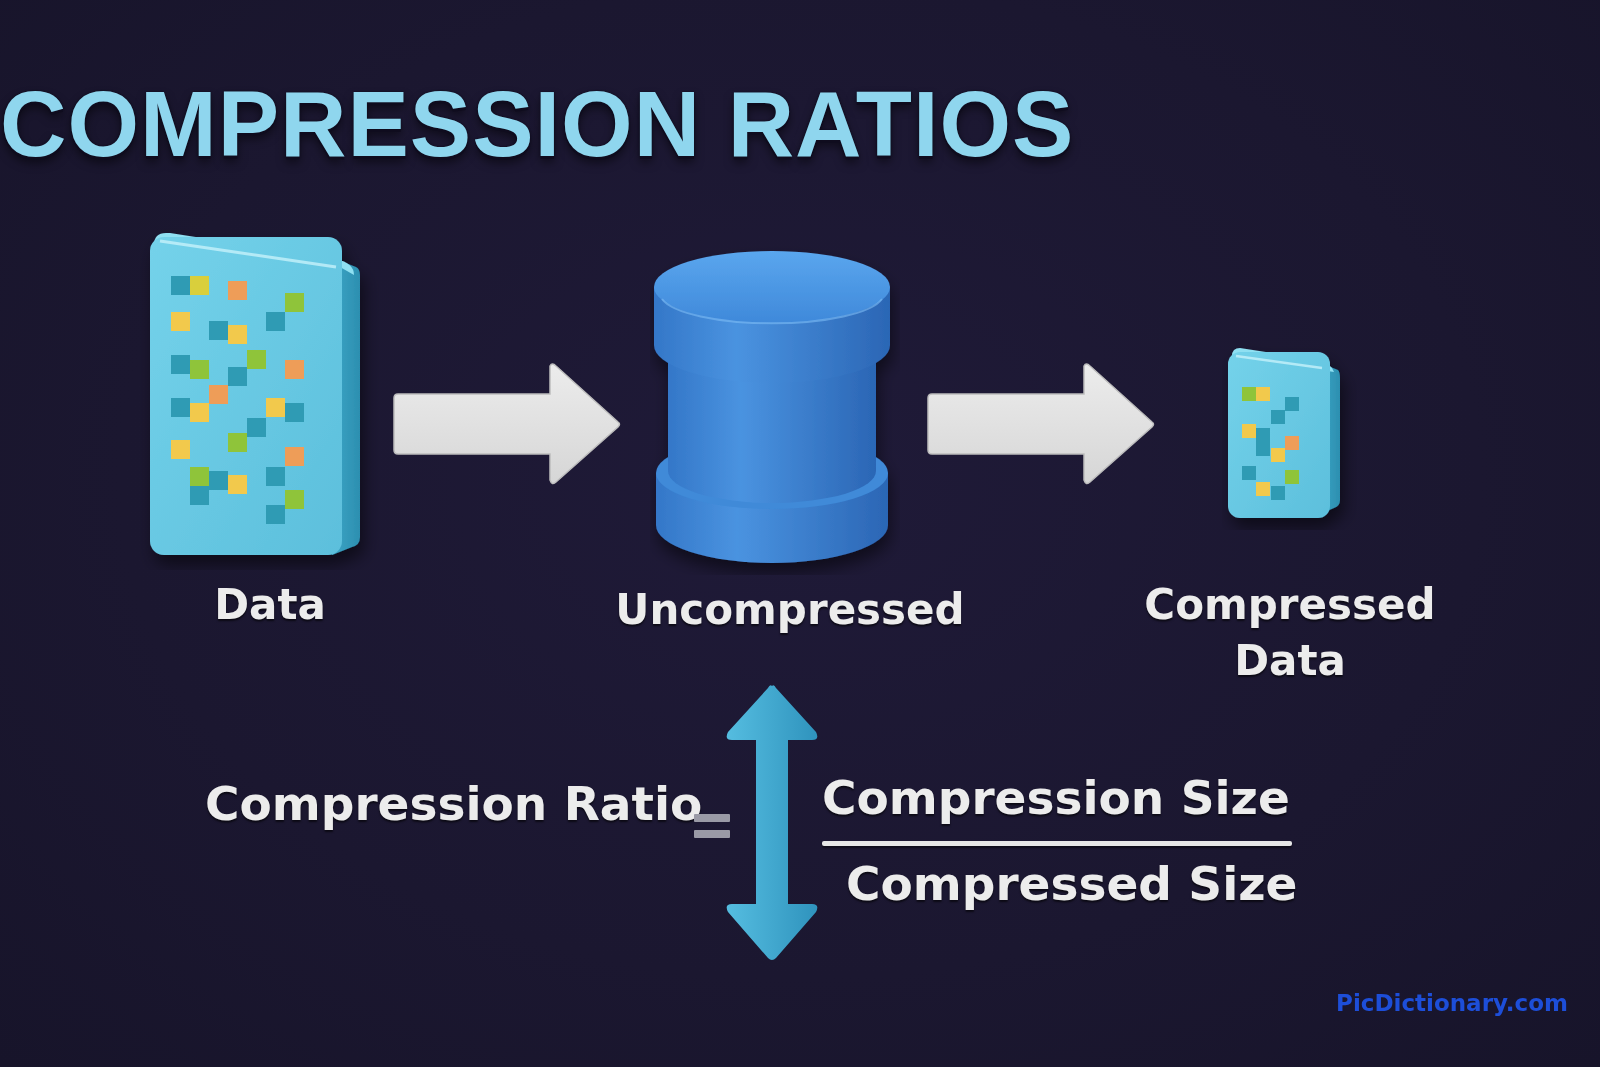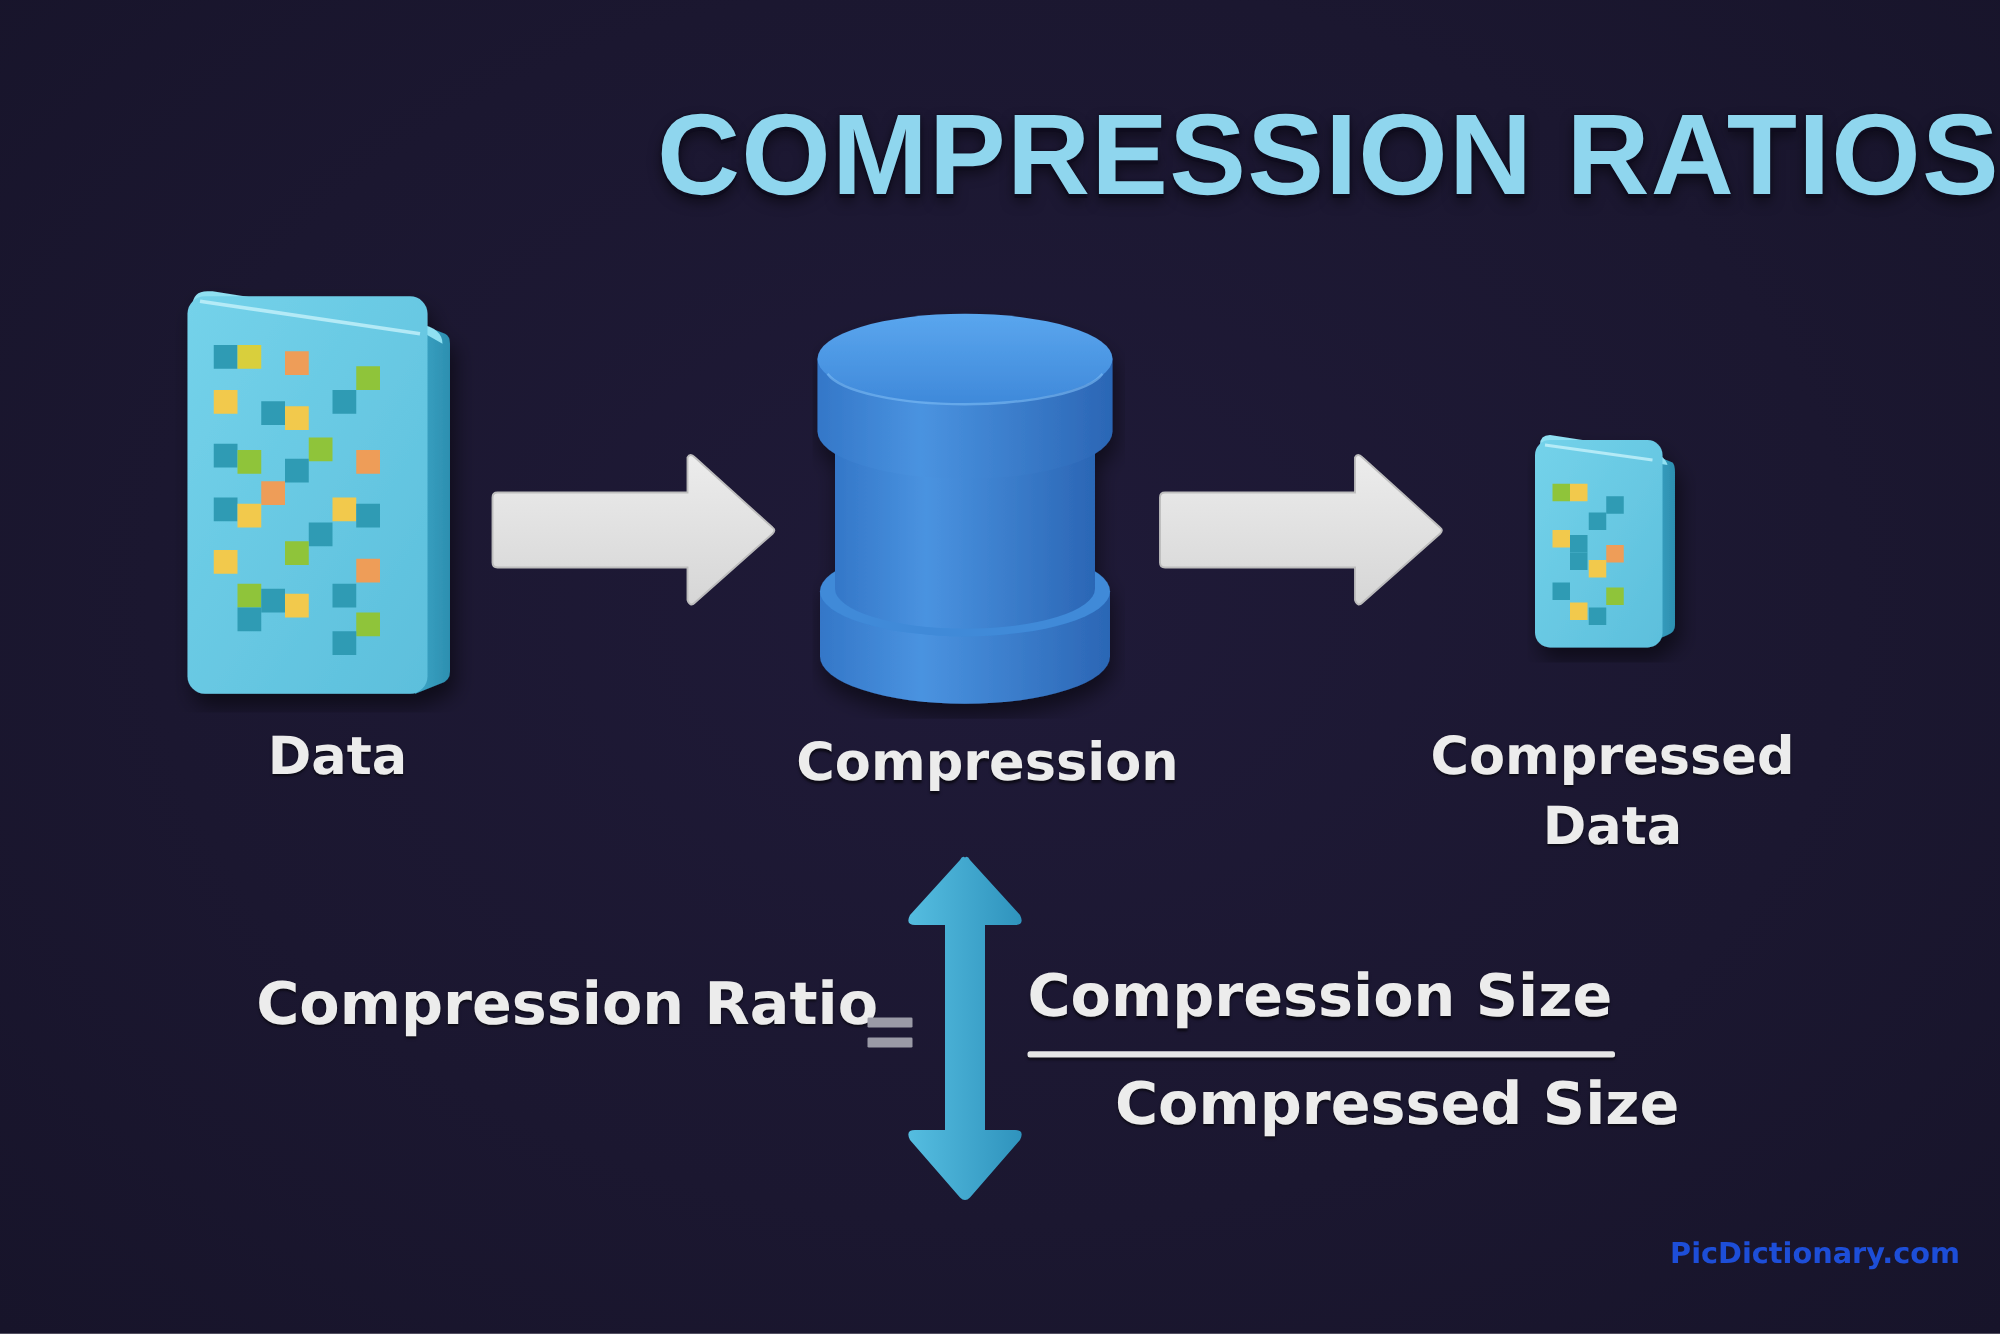--- a/index.html
+++ b/index.html
@@ -3,21 +3,21 @@
 <meta charset="utf-8">
 <style>
   html, body { margin:0; padding:0; }
   body {
     width:1600px; height:1067px; overflow:hidden;
     background: radial-gradient(ellipse at 50% 45%, #1f1a38 0%, #1b1730 60%, #17142a 100%);
     font-family: "DejaVu Sans", sans-serif;
     position:relative;
   }
   .title {
-    position:absolute; left:0; width:1600px; top:72px; text-align:right;
+    position:absolute; left:0; width:1600px; top:72px; text-align:left;
     font-family:"Liberation Sans", sans-serif; font-weight:700; font-size:92px;
     letter-spacing:1px; color:#8fd6ee;
     text-shadow: 0 3px 0 #0f0c1e, 0 0 2px #0b0918, 0 6px 10px rgba(0,0,0,.5);
   }
   .icon { position:absolute; }
   .label {
     position:absolute; text-align:center; color:#ececec; font-weight:700;
     font-family:"DejaVu Sans", sans-serif; font-size:42px; line-height:56px;
     text-shadow: 0 2px 2px rgba(0,0,0,.6);
   }
@@ -130,21 +130,21 @@
     <ellipse cx="122" cy="228" rx="116" ry="36" fill="#3f8ad8"></ellipse>
 
     <path d="M18 112 L18 226 A104 32 0 0 0 226 226 L226 112 Z" fill="url(#cy)"></path>
 
     <path d="M4 42 L4 100 A118 38 0 0 0 240 100 L240 42 Z" fill="url(#cy)"></path>
     <ellipse cx="122" cy="42" rx="118" ry="36" fill="url(#ct)"></ellipse>
     <path d="M12 54 A112 30 0 0 0 232 54" fill="none" stroke="#7dbcf5" stroke-width="2" opacity=".6"></path>
   </g>
 </svg>
 
-<div class="label" style="left:590px; width:400px; top:582px;">Compression</div>
+<div class="label" style="left:590px; width:400px; top:582px;">Uncompressed</div>
 
 <svg class="icon" style="left:926px; top:360px;" width="232" height="128" viewBox="0 0 232 128">
   <path d="M6 34 L158 34 L158 6 Q160 2 164 6 L226 62 Q229 64 226 67 L164 122 Q160 126 158 120 L158 94 L6 94 Q2 94 2 90 L2 38 Q2 34 6 34 Z" fill="url(#ag)" stroke="#bdbdbd" stroke-width="1.5"></path>
 </svg>
 
 <svg class="icon" style="left:1222px; top:340px;" width="135" height="190" viewBox="0 0 135 190">
   <g filter="url(#sh)">
     <path d="M96 22 L116 30 Q118 32 118 38 L118 160 Q118 166 112 168 L98 174 Z" fill="url(#bs)"></path>
     <path d="M10 16 Q10 8 18 8 L96 20 Q110 24 112 32 Z" fill="#8fe0f2"></path>
     <rect x="6" y="12" width="102" height="166" rx="12" fill="url(#bf)"></rect>
@@ -182,15 +182,15 @@
     <linearGradient id="dv" x1="0" y1="0" x2="1" y2="0">
       <stop offset="0" stop-color="#55bde0"></stop>
         <stop offset="1" stop-color="#2f93bd"></stop>
     </linearGradient>
   </defs>
   <path d="M50 6 Q52 4 54 8 L94 52 Q98 60 90 60 L66 60 L66 224 L90 224 Q98 224 94 232 L54 278 Q50 282 46 278 L6 232 Q2 224 10 224 L34 224 L34 60 L10 60 Q2 60 6 52 L46 8 Q48 4 50 6 Z" fill="url(#dv)"></path>
 </svg>
 
 <div class="formula-text" style="left:822px; top:770px;">Compression Size</div>
 <div class="fraction-bar"></div>
-<div class="formula-text" style="left:892px; top:856px;">Compressed Size</div>
+<div class="formula-text" style="left:846px; top:856px;">Compressed Size</div>
 
 <div class="watermark">PicDictionary.com</div>
 
 </body></html>

